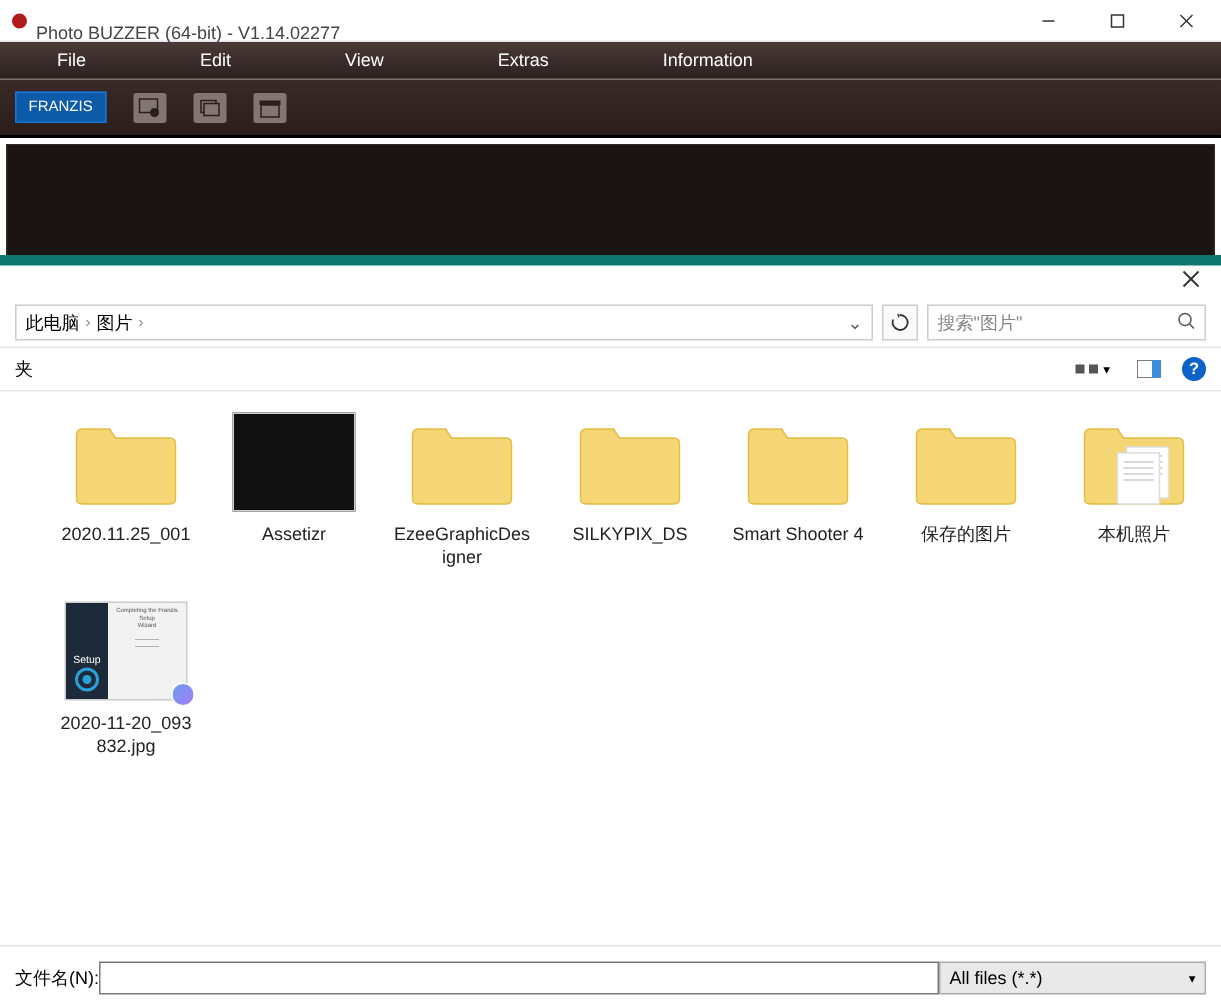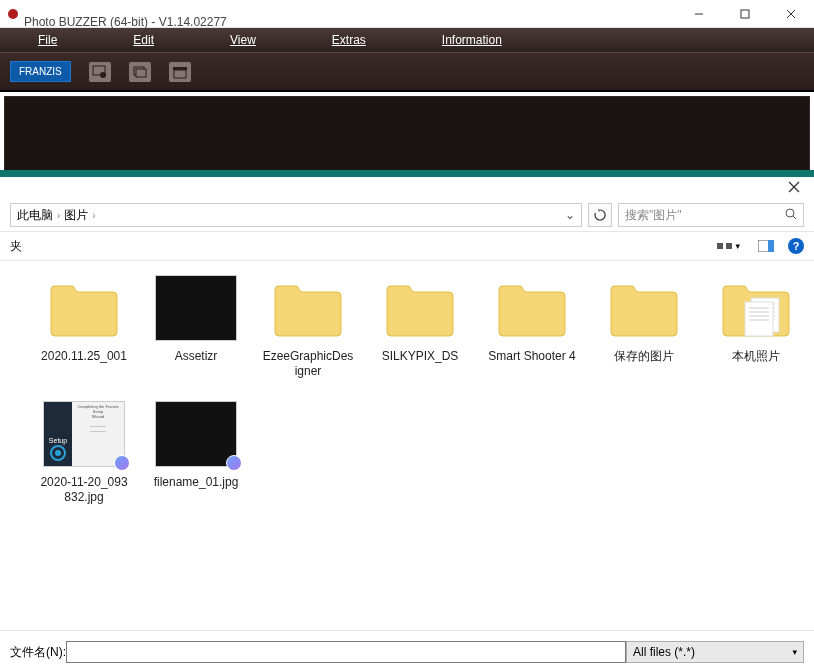--- a/index.html
+++ b/index.html
@@ -4,21 +4,21 @@
 <style>
   * { box-sizing: border-box; margin: 0; padding: 0; font-family: "Microsoft YaHei", "Segoe UI", Arial, sans-serif; }
   body { width: 814px; height: 669px; overflow: hidden; background: #fff; position: relative; }
 
   
   .app-titlebar { height: 28px; background: #fff; display: flex; align-items: center; border-bottom: 1px solid #e5e5e5; }
   .app-title-dot { width: 10px; height: 10px; border-radius: 50%; background: #b01c1c; margin: 0 6px 0 8px; }
   .app-title { font-size: 12px; color: #444; flex: 1; margin-top: 16px; }
   .win-btn { width: 46px; height: 28px; display: flex; align-items: center; justify-content: center; color: #333; font-size: 14px; }
 
-  .app-menubar { height: 24px; background: linear-gradient(#4a3a38,#2d211f); display: flex; align-items: center; color: #fff; font-size: 12px; text-decoration: underline; }
+  .app-menubar { height: 24px; background: linear-gradient(#4a3a38,#2d211f); display: flex; align-items: center; color: #fff; font-size: 12px; }
   .app-menu-item { padding: 0 38px; }
 
   .app-toolbar { height: 40px; background: linear-gradient(#3b2a27,#2a1d1a); display: flex; align-items: center; gap: 18px; padding-left: 10px; border-top: 1px solid #5a4a46; border-bottom: 2px solid #000; }
   .franzis-badge { background: #0d5aa8; color: #fff; font-size: 10px; font-weight: normal; padding: 4px 8px; border: 1px solid #1a75d1; }
   .tb-icon { width: 22px; height: 20px; background: #837570; border-radius: 2px; display: flex; align-items: center; justify-content: center; color: #2a1d1a; }
 
   .app-body { height: 76px; background: #1a1412; border: 1px solid #332623; margin: 4px 4px 0 4px; }
 
   
   .dialog { position: absolute; left: 0; right: 0; top: 170px; bottom: 0; background: #fff; border-top: 7px solid #0f766e; display: flex; flex-direction: column; }
@@ -245,27 +245,20 @@
                   <circle cx="9" cy="9" r="3" fill="#2aa0d8"></circle>
                 </svg>
               </div>
               <div style="flex:1;padding:3px;font-size:4px;color:#555;line-height:1.2">Completing the Franzis Setup<br>Wizard<br><br>————<br>————</div>
             </div>
           </div>
           <div class="badge-media"></div>
         </div>
         <div class="label">2020-11-20_093832.jpg</div>
       </div>
-      <div class="file-item">
-        <div class="thumb">
-          <div class="img-thumb"></div>
-          <div class="badge-media"></div>
-        </div>
-        <div class="label">filename_01.jpg</div>
-      </div>
     </div>
 
   <div class="dlg-bottom">
     <span>文件名(N):</span>
     <input class="fname-input" value="" style="">
     <div class="filter-select">
       <span>All files (*.*)</span>
       <span style="font-size:9px">▾</span>
     </div>
   </div>

